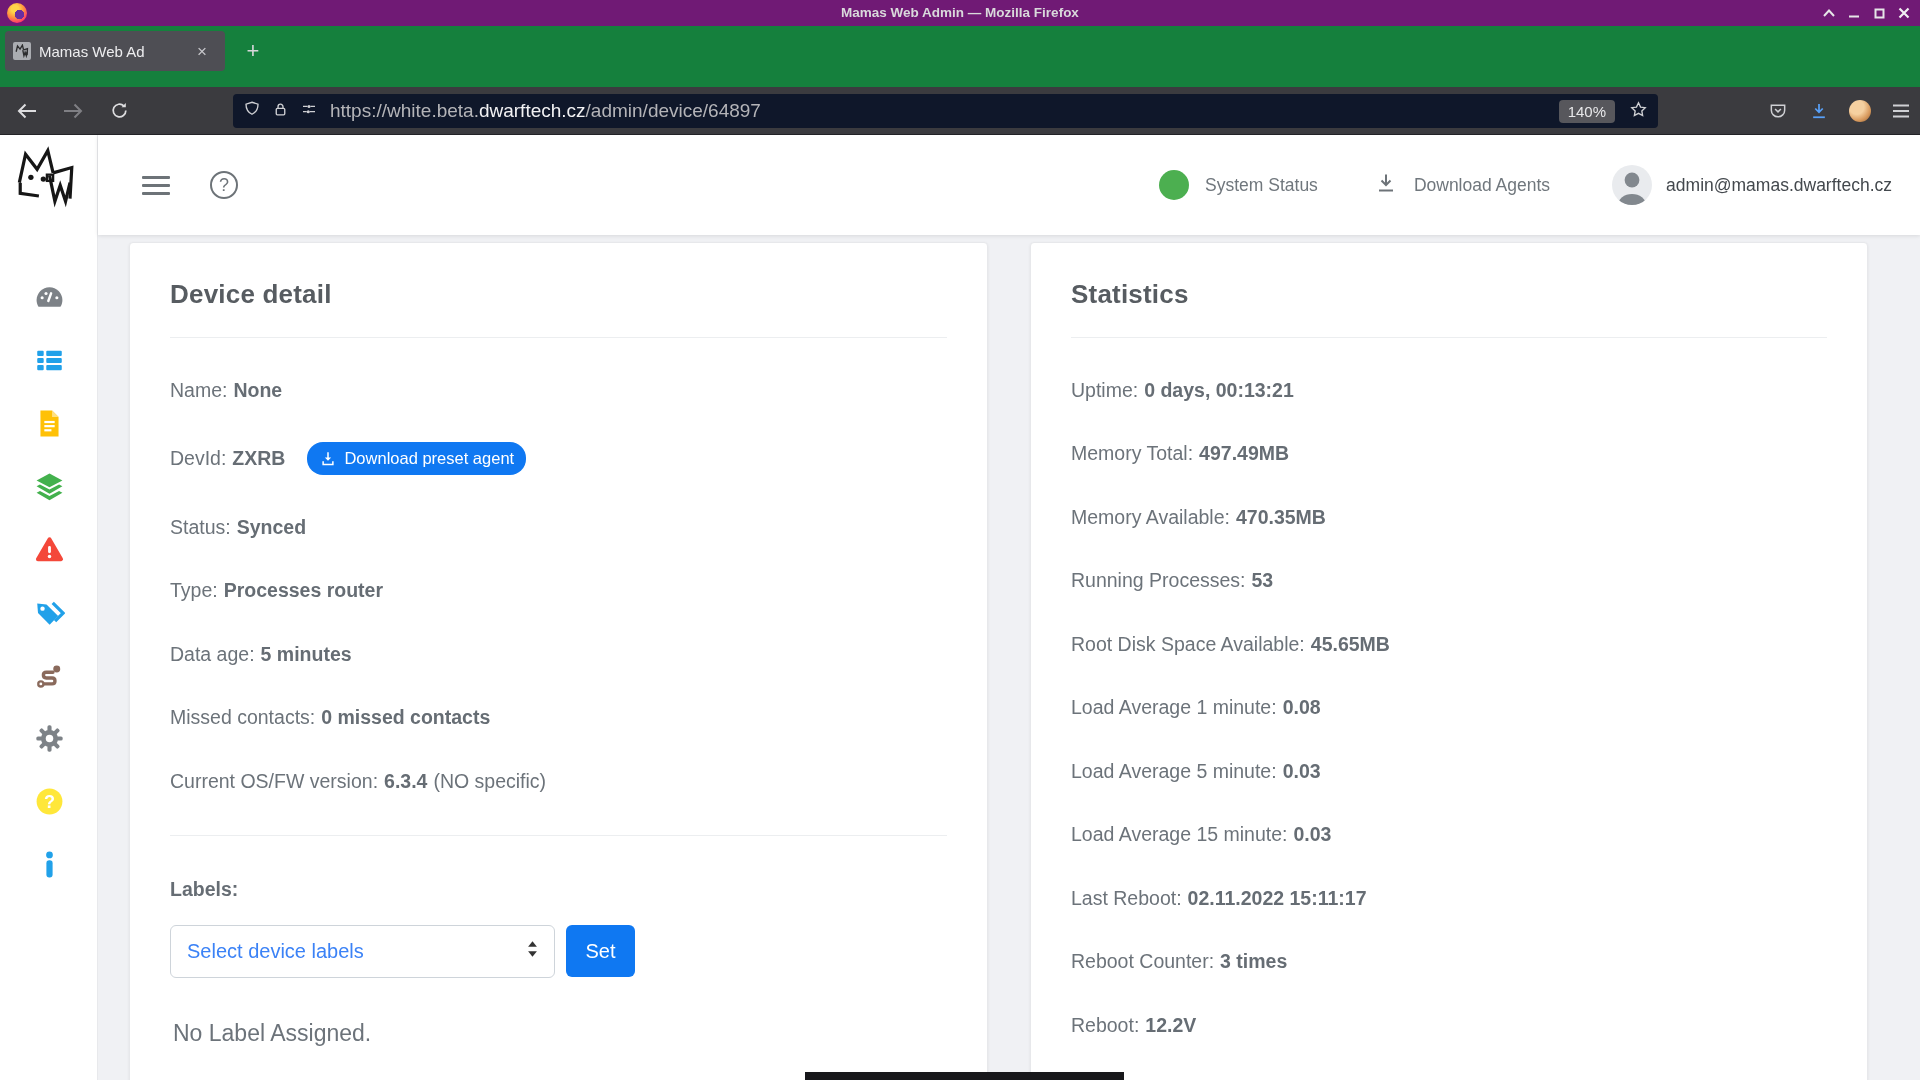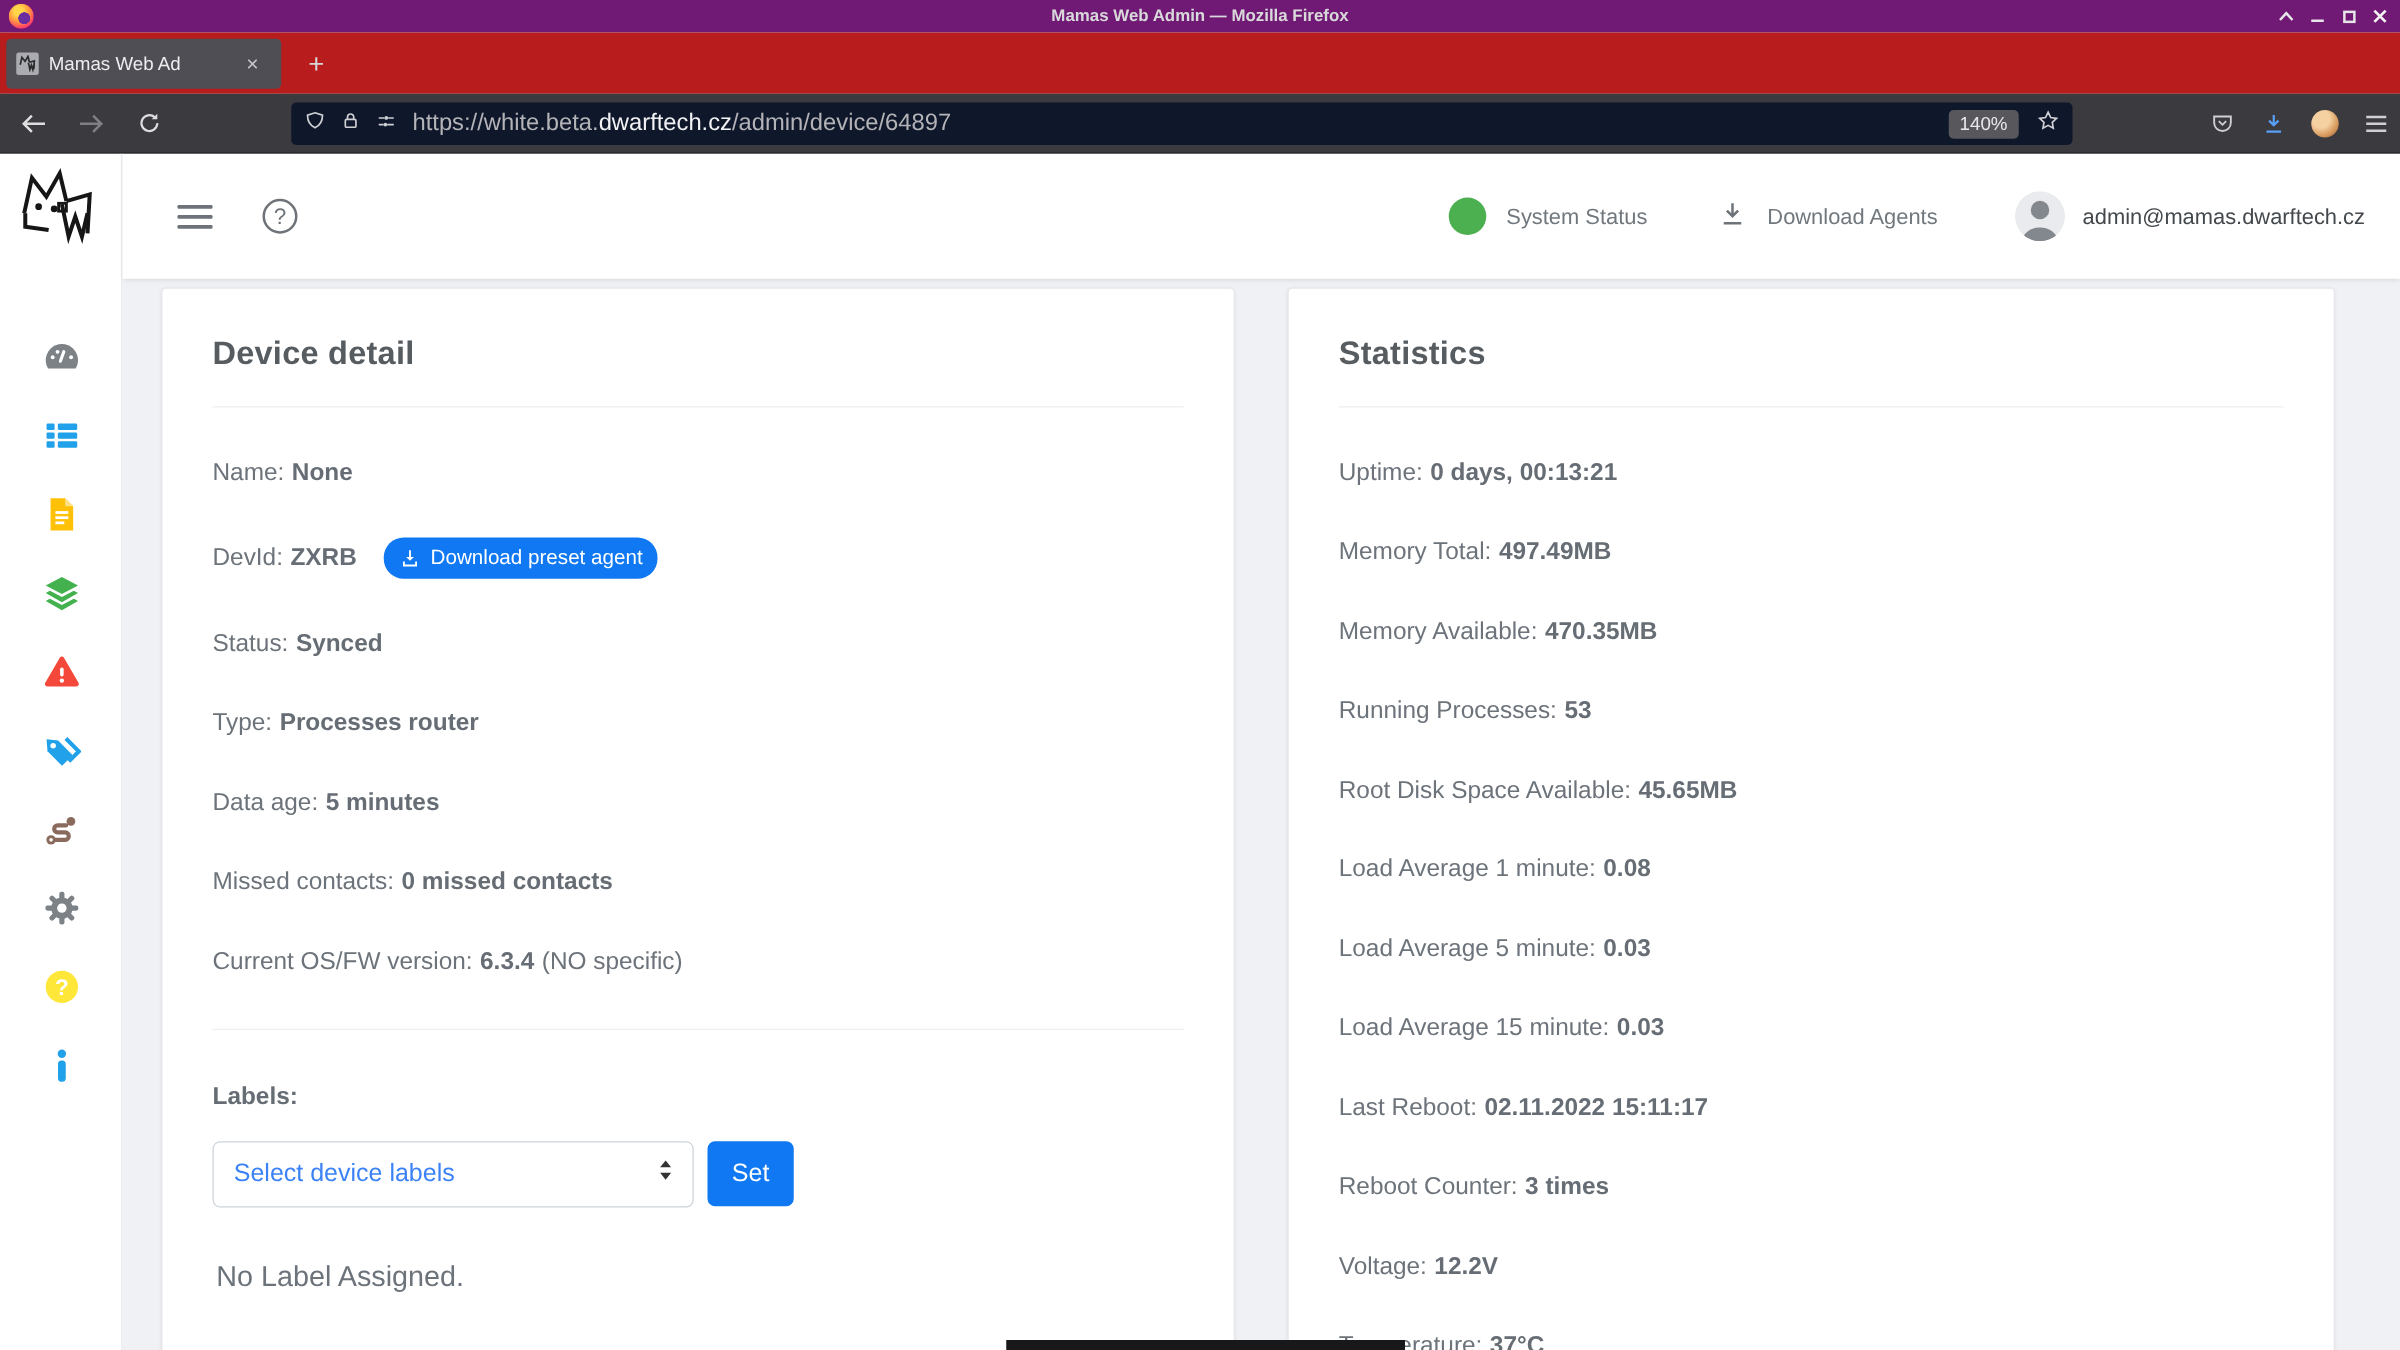--- a/index.html
+++ b/index.html
@@ -10,21 +10,21 @@
   .titlebar { position: relative; height: 26px; background: #701a75; }
   .ff-logo { position: absolute; left: 7px; top: 3px; width: 20px; height: 20px; border-radius: 50%;
     background: radial-gradient(circle at 62% 58%, #6a2ea0 0 27%, rgba(0,0,0,0) 29%),
                 radial-gradient(circle at 40% 30%, #ffd54a 0 20%, #ff9640 45%, #ff3b6b 75%, #b5007f 100%); }
   .win-title { position: absolute; left: 0; right: 0; top: 0; height: 26px; line-height: 26px;
     text-align: center; color: #d9d9db; font-size: 13.5px; font-weight: bold; }
   .win-controls { position: absolute; right: 8px; top: 0; height: 26px; display: flex; align-items: center; gap: 9px; }
   .win-btn { width: 16px; height: 16px; display: flex; align-items: center; justify-content: center; cursor: default; }
   .win-btn svg { display: block; }
 
-  .tabstrip { position: relative; height: 49px; background: #b91c1c; }
+  .tabstrip { position: relative; height: 61px; background: #15803d; }
   .tab { position: absolute; left: 5px; top: 5px; width: 220px; height: 40px; background: #4e4e54;
     border-radius: 4px; display: flex; align-items: center; padding: 0 8px; }
   .tab-favicon { width: 18px; height: 18px; background: #aaacb1; border-radius: 2px;
     display: flex; align-items: center; justify-content: center; flex: 0 0 auto; }
   .tab-title { position: relative; margin-left: 8px; color: #ededef; font-size: 15px; white-space: nowrap;
     overflow: hidden; width: 156px; }
   .tab-fade { position: absolute; right: 0; top: 0; bottom: 0; width: 46px;
     background: linear-gradient(to right, rgba(78,78,84,0), #4e4e54 85%); }
   .tab-close { margin-left: 2px; color: #c7c7cb; font-size: 17px; line-height: 1; flex: 0 0 auto; }
   .newtab-btn { position: absolute; left: 238px; top: 10px; width: 30px; height: 30px; color: #d7d7da;
@@ -448,21 +448,21 @@
           </div>
         <div class="rowline">
             <span>Last Reboot:</span>
             <span class="val">02.11.2022 15:11:17</span>
           </div>
         <div class="rowline">
             <span>Reboot Counter:</span>
             <span class="val">3 times</span>
           </div>
         <div class="rowline">
-            <span>Voltage:</span>
+            <span>Reboot:</span>
             <span class="val">12.2V</span>
           </div>
         <div class="rowline">
             <span>Temperature:</span>
             <span class="val">37°C</span>
           </div>
       </div>
 
     </div>
   </div>

